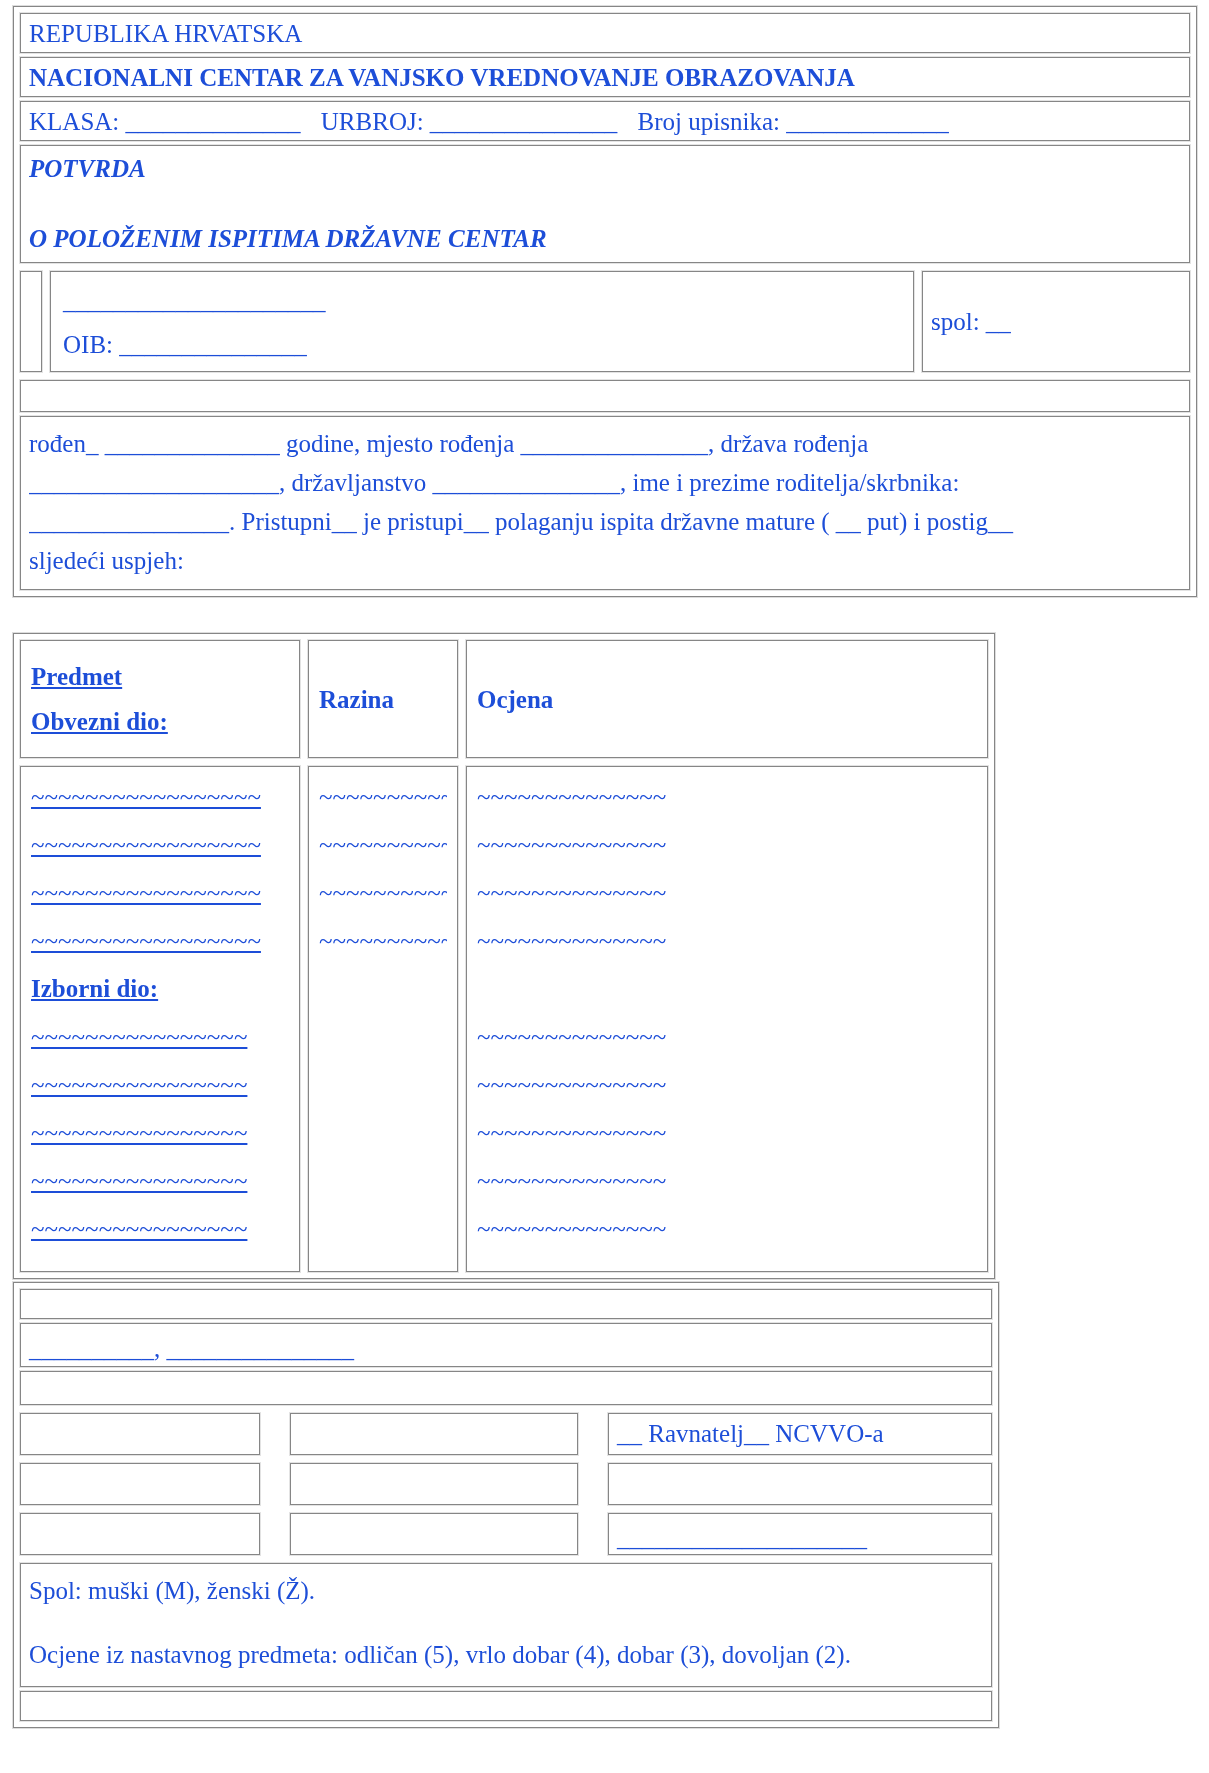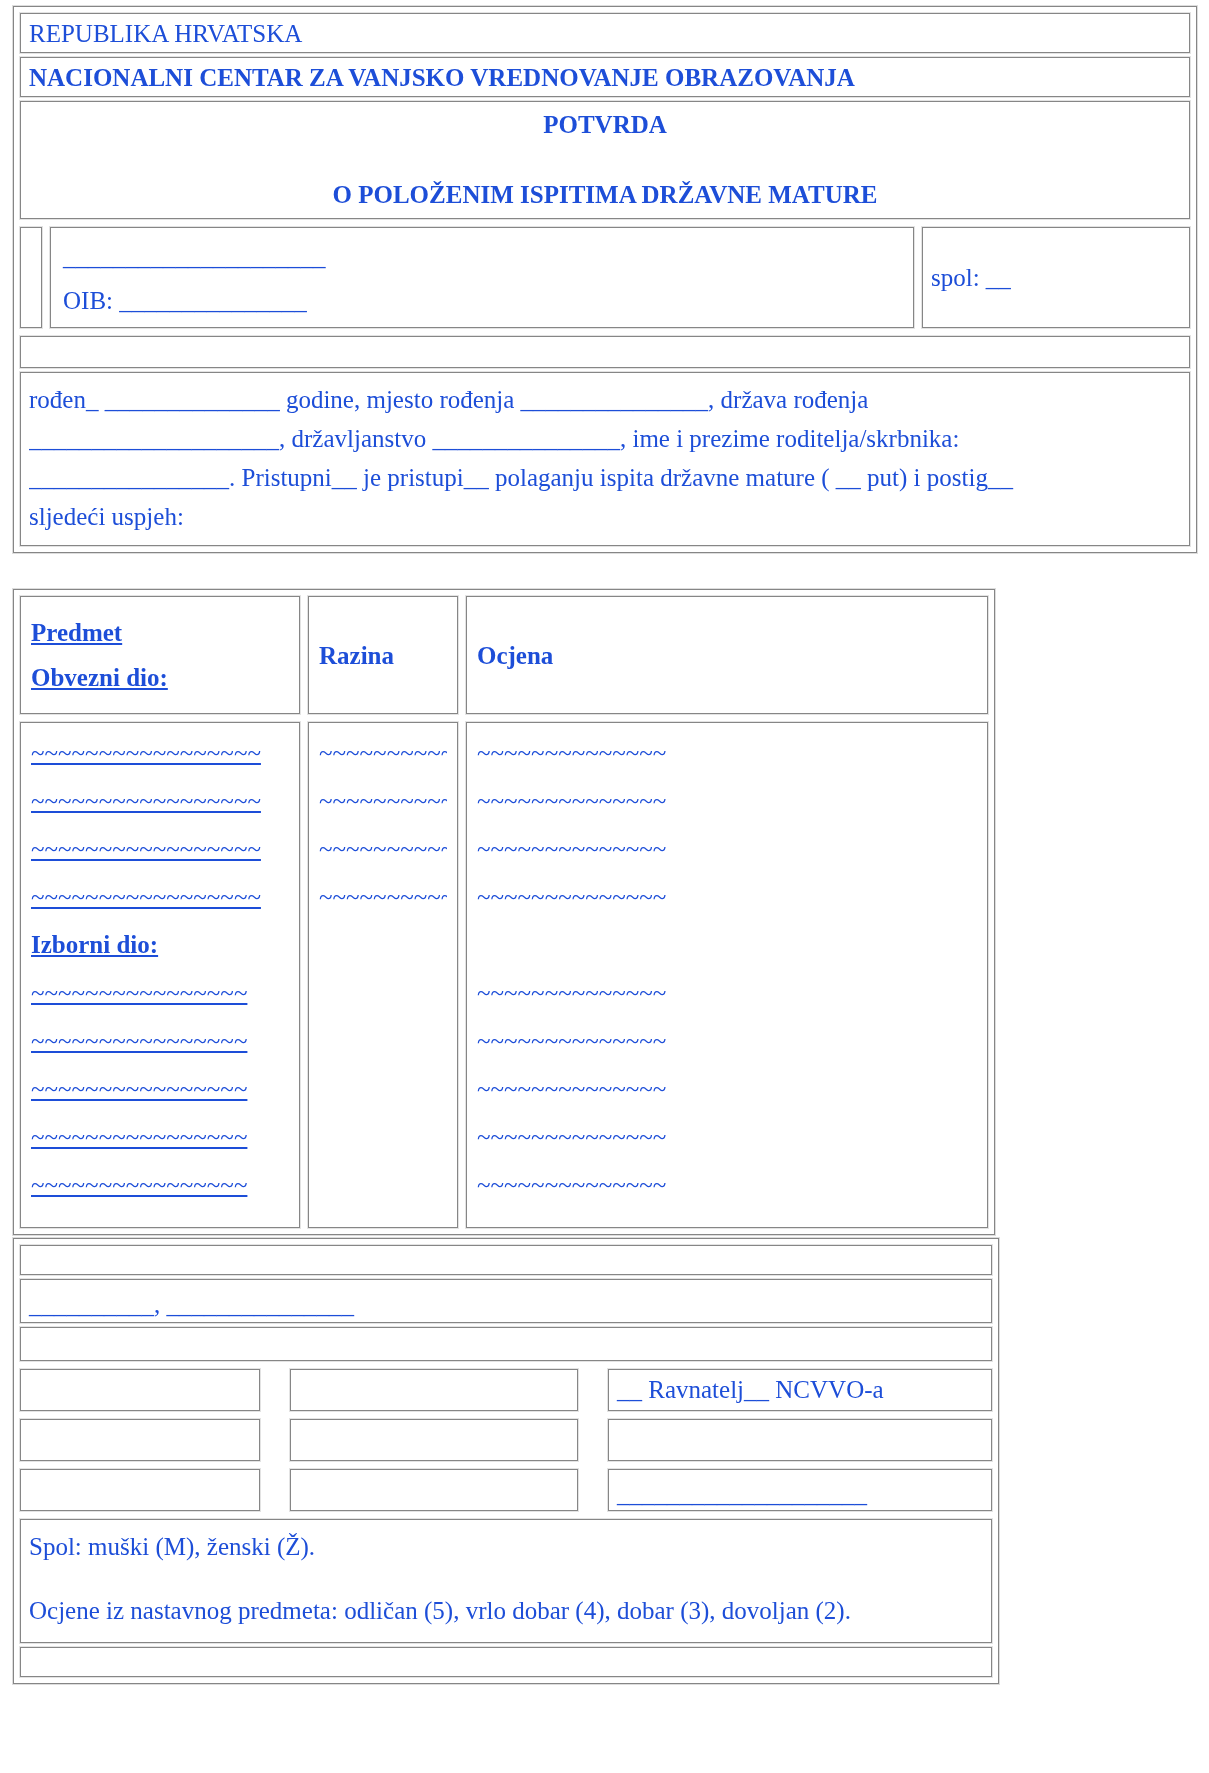--- a/index.html
+++ b/index.html
@@ -19,21 +19,21 @@
   .bottom-section { width:986px; box-sizing:border-box; margin-top:3px; }
   .b {
     border:1px solid #868686;
     box-shadow:0 0 0 1px #e3e3e3;
     margin:4px; padding:2px 8px; background:#fff;
     box-sizing:border-box;
   }
   .line { height:40px; line-height:36px; white-space:nowrap; overflow:hidden; }
   .bold { font-weight:bold; }
   .seg { margin-right:14px; }
-  .title-box { text-align:center; font-weight:bold; padding:6px 8px; }
+  .title-box { text-align:left; font-weight:bold; padding:6px 8px;font-style:italic; }
   .title-box .tl { line-height:34px; }
   .title-box .tl-gap { height:36px; }
   .personal-row { display:flex; margin:0; }
   .personal-row .b { margin:4px; }
   .cell-narrow { width:22px; padding:0; }
   .cell-name { flex:1; padding:6px 12px; }
   .cell-name .name-line { line-height:40px; margin-top:3px; white-space:nowrap; }
   .cell-name .oib-line { line-height:40px; margin-top:4px; white-space:nowrap; }
   .cell-spol { width:268px; display:flex; align-items:center; padding-left:8px; }
   .empty-sm { height:32px; }
@@ -77,25 +77,30 @@
 <body>
 
 <div class="page">
 
   <div class="section top-section">
 
     <div class="b line">REPUBLIKA HRVATSKA</div>
 
     <div class="b line bold">NACIONALNI CENTAR ZA VANJSKO VREDNOVANJE OBRAZOVANJA</div>
 
+    <div class="b line">
+      <span class="seg">KLASA: ______________</span>
+      <span class="seg">URBROJ: _______________</span>
+      <span class="seg">Broj upisnika: _____________</span>
+    </div>
 
     <div class="b title-box">
       <div class="tl">POTVRDA</div>
       <div class="tl-gap"></div>
-      <div class="tl">O POLOŽENIM ISPITIMA DRŽAVNE MATURE</div>
+      <div class="tl">O POLOŽENIM ISPITIMA DRŽAVNE CENTAR</div>
     </div>
 
     <div class="personal-row">
       <div class="b cell-narrow"></div>
       <div class="b cell-name">
         <div class="name-line">_____________________</div>
         <div class="oib-line">OIB: _______________</div>
       </div>
       <div class="b cell-spol">
         <span>spol: __</span>

